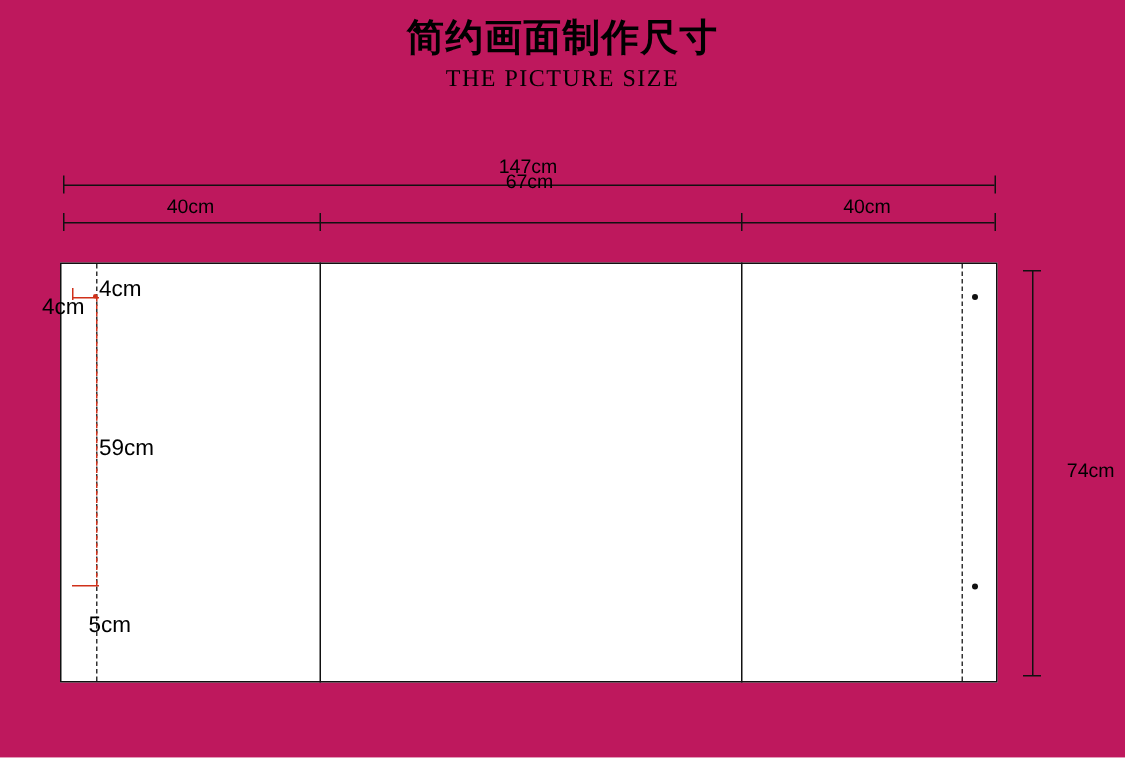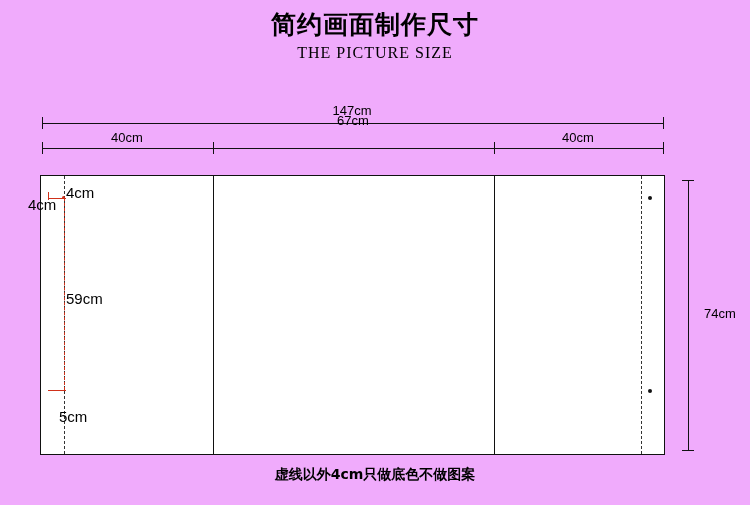--- a/index.html
+++ b/index.html
@@ -4,21 +4,21 @@
 <style>
   html, body {
     margin: 0;
     padding: 0;
     background: #ffffff;
   }
   #page {
     position: relative;
     width: 750px;
     height: 505px;
-    background: #f0abfc;
+    background: #be185d;
     font-family: "Liberation Sans", sans-serif;
     overflow: hidden;
   }
   .title-cn {
     position: absolute;
     top: 8px;
     left: 0;
     width: 750px;
     text-align: center;
     font-family: "DejaVu Sans", sans-serif;
@@ -161,29 +161,28 @@
 
   <div class="dashed-v" style="left:64px;"></div>
   <div class="dashed-v" style="left:641px;"></div>
 
   <div class="dot" style="left:648px; top:196px;"></div>
   <div class="dot" style="left:648px; top:389px;"></div>
 
   <div class="vdim" style="left:688px; top:180px; height:270px;"></div>
   <div class="vtick" style="left:682px; top:180px; width:12px;"></div>
   <div class="vtick" style="left:682px; top:450px; width:12px;"></div>
-  <div class="dimlabel" style="left:697px; top:306px; width:46px; text-align:center;">74cm</div>
+  <div class="dimlabel" style="left:697px; top:306px; width:46px; text-align:right;">74cm</div>
 
   <div class="red-line" style="left:64px; top:198px; height:192px;"></div>
   <div class="red-bar" style="left:48px; top:198px; width:18px;"></div>
   <div class="red-bar" style="left:48px; top:390px; width:18px;"></div>
   <div class="red-bar" style="left:48px; top:192px; width:0px; border-left:1px solid #d0311a; height:8px; border-top:none;"></div>
 
   <div class="small-label" style="left:66px; top:184px;">4cm</div>
   <div class="small-label" style="left:28px; top:196px;">4cm</div>
   <div class="small-label" style="left:66px; top:290px;text-align:center;">59cm</div>
   <div class="small-label" style="left:28px; top:408px;margin-left:31px;">5cm</div>
 
   <div class="dot" style="left:62px; top:196px; width:3px; height:3px; background:#d0311a;"></div>
 
-  <div class="caption">虚线以外4cm只做底色不做图案</div>
 
 </div>
 
 </body></html>

